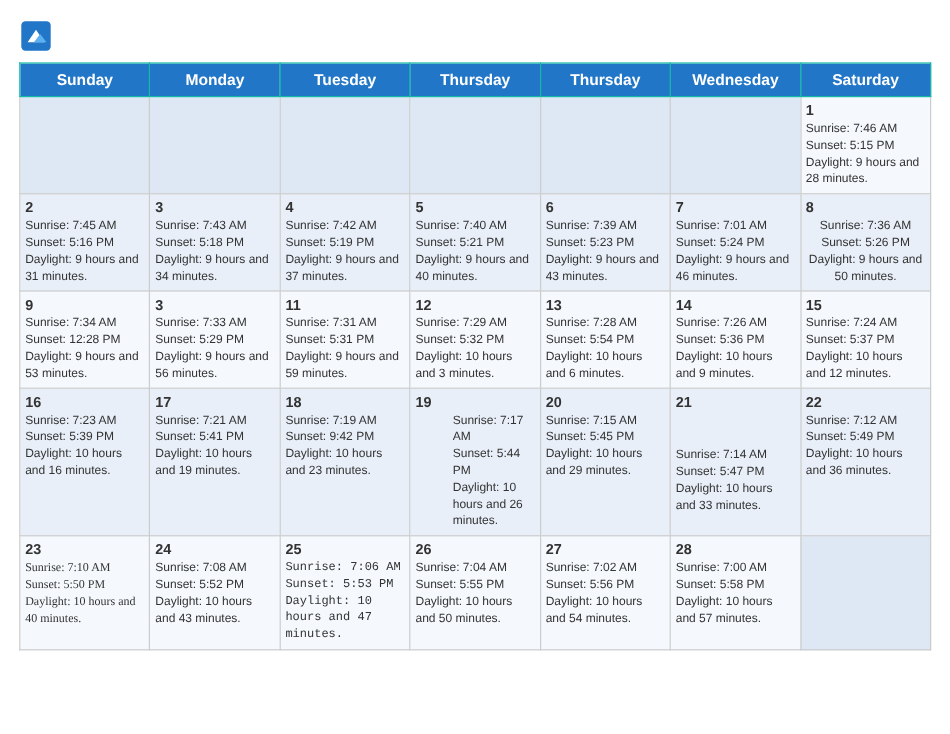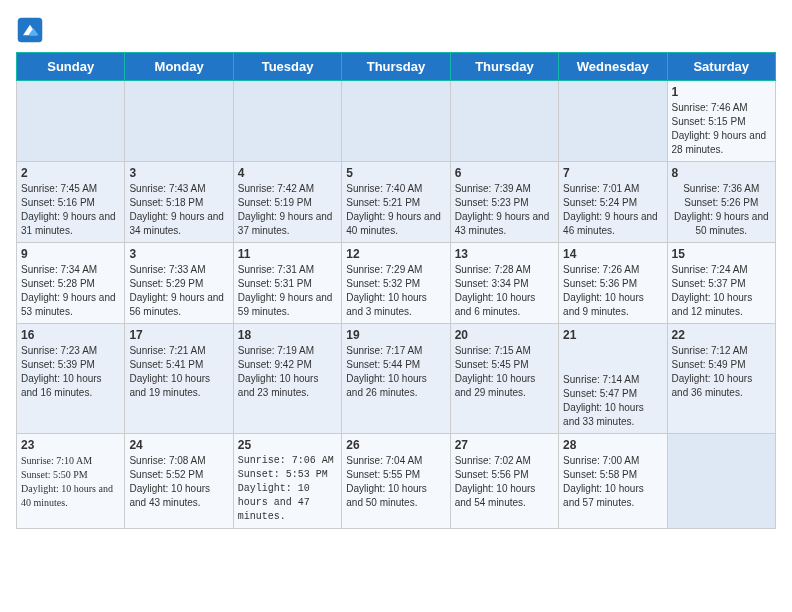--- a/index.html
+++ b/index.html
@@ -186,21 +186,21 @@
           <span class="day-num">8</span>
           <div class="day-info" style="white-space: pre-line; text-align: center;">Sunrise: 7:36 AM
 Sunset: 5:26 PM
 Daylight: 9 hours and 50 minutes.</div>
         </td>
       </tr>
       <tr>
         <td>
           <span class="day-num">9</span>
           <div class="day-info" style="white-space: pre-line;">Sunrise: 7:34 AM
-Sunset: 5:28 PM
+Sunset: 12:28 PM
 Daylight: 9 hours and 53 minutes.</div>
         </td>
         <td>
           <span class="day-num">3</span>
           <div class="day-info" style="white-space: pre-line;">Sunrise: 7:33 AM
 Sunset: 5:29 PM
 Daylight: 9 hours and 56 minutes.</div>
         </td>
         <td>
           <span class="day-num">11</span>
@@ -210,21 +210,21 @@
         </td>
         <td>
           <span class="day-num">12</span>
           <div class="day-info" style="white-space: pre-line;">Sunrise: 7:29 AM
 Sunset: 5:32 PM
 Daylight: 10 hours and 3 minutes.</div>
         </td>
         <td>
           <span class="day-num">13</span>
           <div class="day-info" style="white-space: pre-line;">Sunrise: 7:28 AM
-Sunset: 3:34 PM
+Sunset: 5:54 PM
 Daylight: 10 hours and 6 minutes.</div>
         </td>
         <td>
           <span class="day-num">14</span>
           <div class="day-info" style="white-space: pre-line;">Sunrise: 7:26 AM
 Sunset: 5:36 PM
 Daylight: 10 hours and 9 minutes.</div>
         </td>
         <td>
           <span class="day-num">15</span>
@@ -247,21 +247,21 @@
 Daylight: 10 hours and 19 minutes.</div>
         </td>
         <td>
           <span class="day-num">18</span>
           <div class="day-info" style="white-space: pre-line;">Sunrise: 7:19 AM
 Sunset: 9:42 PM
 Daylight: 10 hours and 23 minutes.</div>
         </td>
         <td>
           <span class="day-num">19</span>
-          <div class="day-info" style="white-space: pre-line;">Sunrise: 7:17 AM
+          <div class="day-info" style="white-space: pre-line; margin-left: 31px;">Sunrise: 7:17 AM
 Sunset: 5:44 PM
 Daylight: 10 hours and 26 minutes.</div>
         </td>
         <td>
           <span class="day-num">20</span>
           <div class="day-info" style="white-space: pre-line;">Sunrise: 7:15 AM
 Sunset: 5:45 PM
 Daylight: 10 hours and 29 minutes.</div>
         </td>
         <td>

